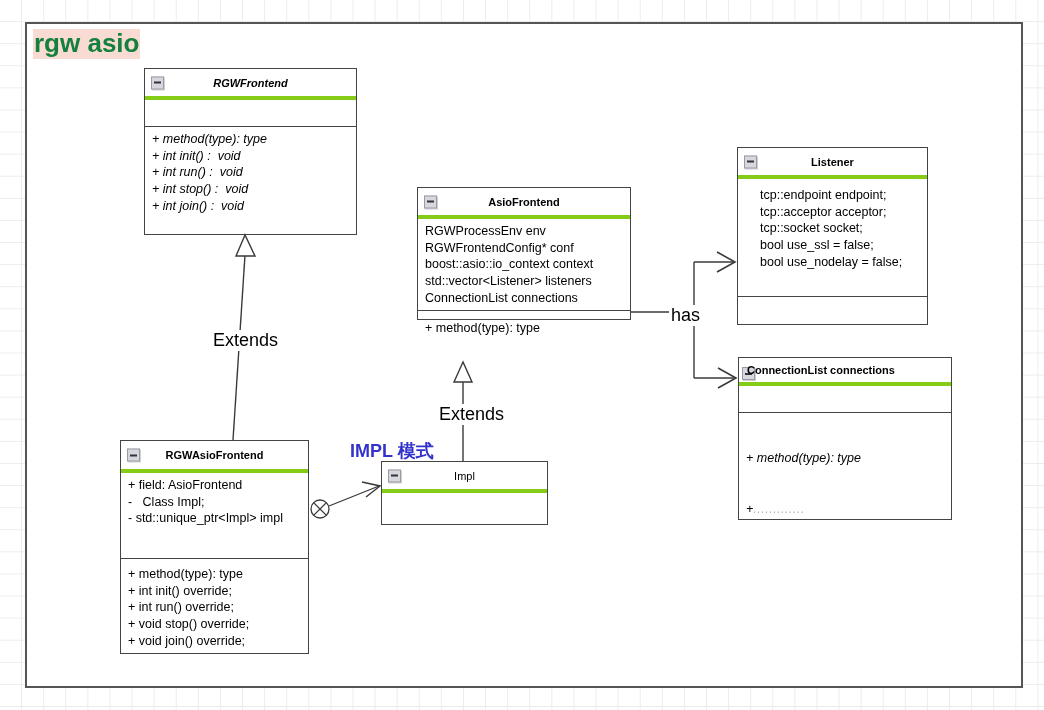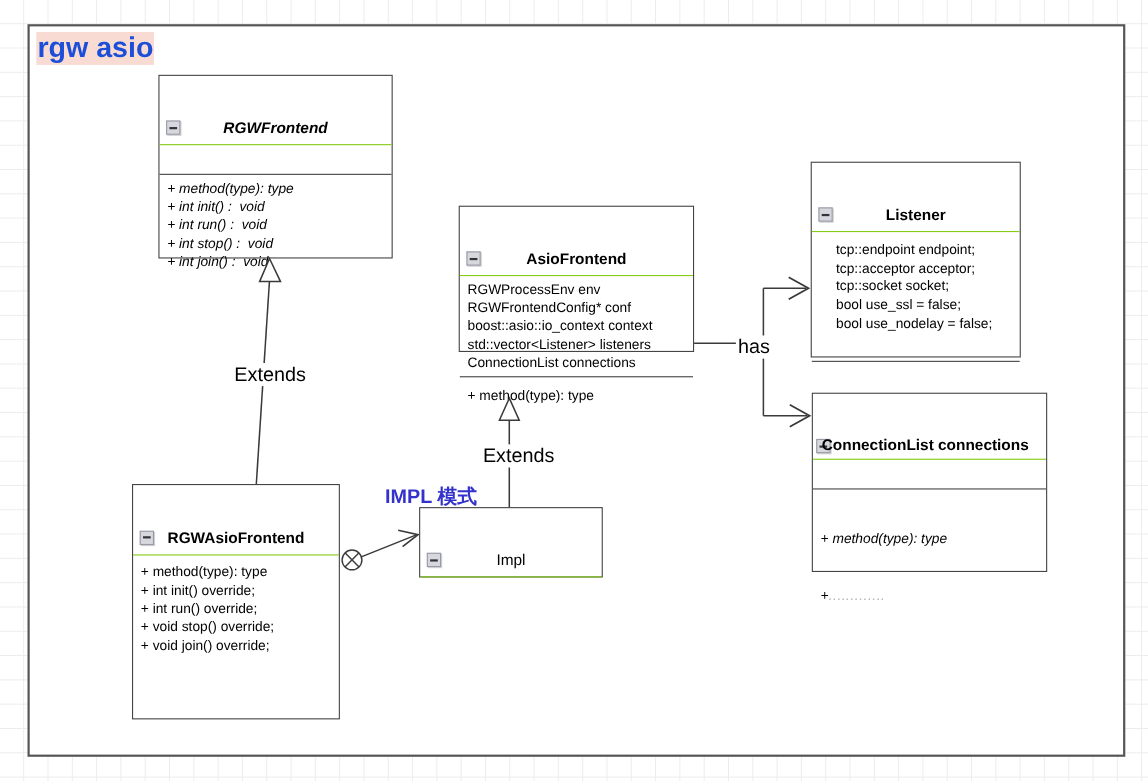--- a/index.html
+++ b/index.html
@@ -31,46 +31,45 @@
     background: #ffffff;
     border: 2px solid #555555;
     box-sizing: border-box;
   }
   .diagram-title {
     position: absolute;
     left: 33px;
     top: 29px;
     font-size: 26px;
     font-weight: bold;
-    color: #1d4ed8;
+    color: #15803d;
     background: #f8dcd4;
     line-height: 1.15;
     padding: 0 1px;
     white-space: nowrap;
   }
 
   
   .umlbox {
     position: absolute;
     box-sizing: border-box;
     border: 1px solid #444444;
     background: #ffffff;
   }
   .uml-title {
     position: relative;
     box-sizing: border-box;
-    border-bottom: 1px solid #84cc16;
+    border-bottom: 4px solid #84cc16;
     text-align: center;
-    font-size: 14px;
+    font-size: 11px;
     font-weight: bold;
     color: #000000;
     display: flex;
     align-items: center;
     justify-content: center;
-    margin-top: 32px;
   }
   .uml-title.italic { font-style: italic; }
   .uml-title.plain  { font-weight: normal; }
   .uml-title.overlap { justify-content: flex-start; padding-left: 8px; }
 
   .collapse-icon {
     position: absolute;
     left: 6px;
     top: 50%;
     transform: translateY(-50%);
@@ -188,20 +187,23 @@
       <div>+ method(type): type</div>
       <div><span>+</span><span class="dots">.............</span></div>
     </div>
   </div>
 
   <div class="umlbox" style="left:120px; top:440px; width:189px; height:214px;">
     <div class="uml-title" style="height:32px;">
       <span class="collapse-icon"></span>
       <span>RGWAsioFrontend</span>
     </div>
+    <div class="uml-comp bordered" style="height:86px;">+ field: AsioFrontend
+-   Class Impl;
+- std::unique_ptr&lt;Impl&gt; impl</div>
     <div class="uml-comp" style="height:95px; padding-top:7px;">+ method(type): type
 + int init() override;
 + int run() override;
 + void stop() override;
 + void join() override;</div>
   </div>
 
   <div class="umlbox" style="left:381px; top:461px; width:167px; height:64px;">
     <div class="uml-title plain" style="height:31px;align-items:center;">
       <span class="collapse-icon"></span>

